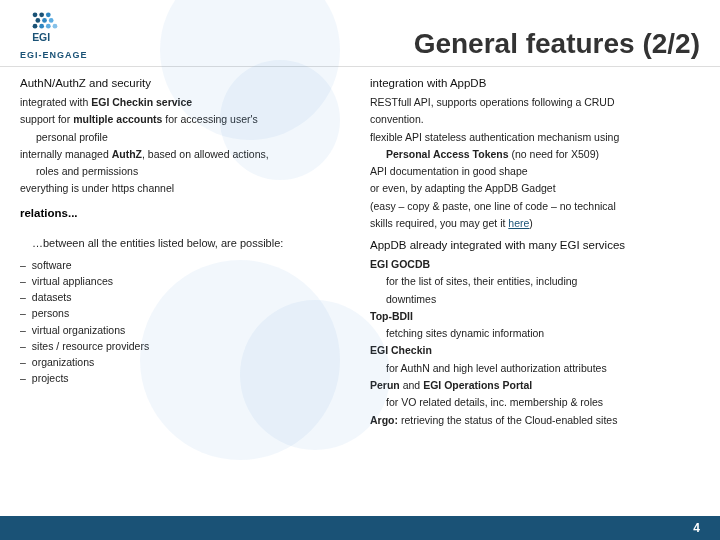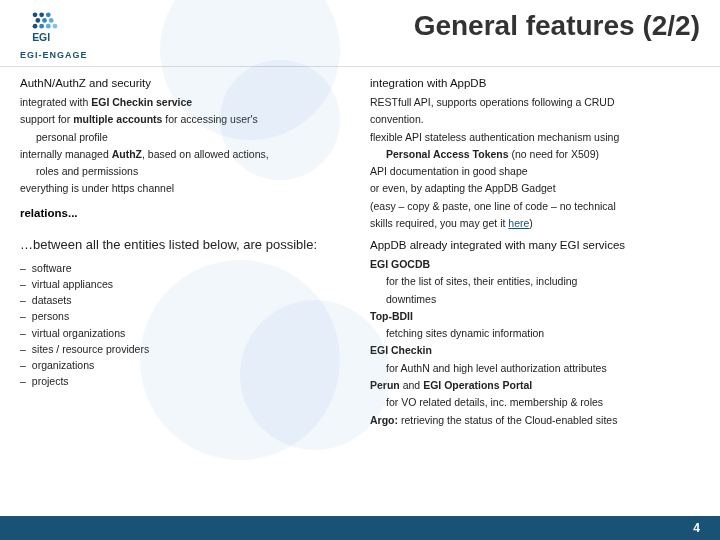--- a/index.html
+++ b/index.html
@@ -9,21 +9,21 @@
       font-family: Arial, sans-serif;
       font-size: 11px;
       background: #fff;
       overflow: hidden;
       position: relative;
     }
 
     
     #header {
       display: flex;
-      align-items: flex-start;
+      align-items: flex-end;
       padding: 10px 20px 6px 20px;
       border-bottom: 1px solid #ddd;
     }
     #logo-area {
       display: flex;
       flex-direction: column;
       align-items: center;
       margin-right: 20px;
     }
     #logo-icon {
@@ -110,23 +110,24 @@
       flex-shrink: 0;
     }
 
     .relations-title {
       font-weight: bold;
       font-size: 11.5px;
       margin-top: 10px;
       margin-bottom: 18px;
     }
     .relations-sub {
-      font-size: 13px;
+      font-size: 11px;
       color: #222;
       margin-bottom: 3px;
+      margin-left: 12px;
     }
     .right-section {
       margin-top: 8px;
     }
     .link-text {
       color: #1a5276;
       text-decoration: underline;
     }
 
     

